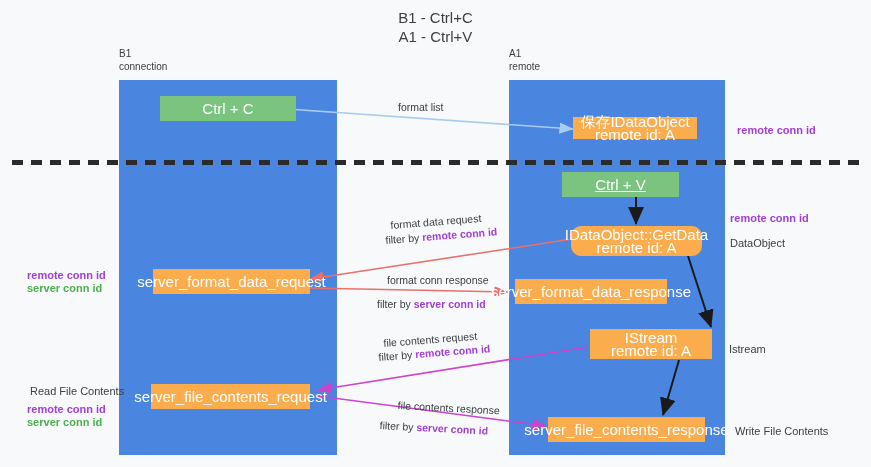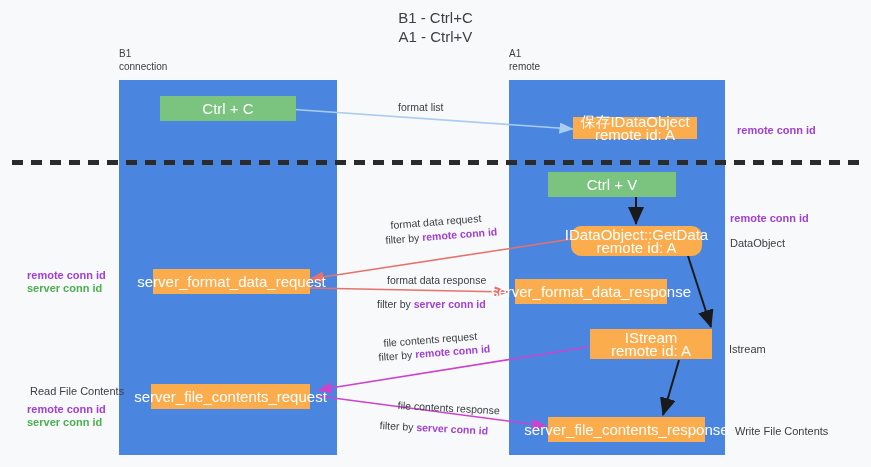--- a/index.html
+++ b/index.html
@@ -150,21 +150,21 @@
 
   <div class="box green" style="left:160px; top:96px; width:136px; height:25px;">
     <span>Ctrl + C</span>
   </div>
 
   <div class="box orange" style="left:573px; top:117px; width:124px; height:22px;">
     <span>保存IDataObject</span>
     <span>remote id: A</span>
   </div>
 
-  <div class="box green" style="left:548px; top:172px; width:128px; height:25px;">
+  <div class="box green" style="left:562px; top:172px; width:117px; height:25px;text-decoration:underline;">
     <span>Ctrl + V</span>
   </div>
 
   <div class="box orange" style="left:571px; top:226px; width:131px; height:30px;border-radius:10px;">
     <span>IDataObject::GetData</span>
     <span>remote id: A</span>
   </div>
 
   <div class="box orange" style="left:515px; top:279px; width:152px; height:25px;">
     <span>server_format_data_response</span>
@@ -188,21 +188,21 @@
   </div>
 
   <div class="flowlbl" style="left:398px; top:101px;">format list</div>
 
   <div class="flowlbl" style="left:390px; top:219px; transform:rotate(-4.5deg); transform-origin:left top;">format data request</div>
   <div class="flowlbl" style="left:385px; top:234px; transform:rotate(-4.5deg); transform-origin:left top;">
     <span>filter by</span>
     <span class="purple">remote conn id</span>
   </div>
 
-  <div class="flowlbl" style="left:387px; top:274px;">format data response</div>
+  <div class="flowlbl" style="left:387px; top:274px;">format conn response</div>
   <div class="flowlbl" style="left:377px; top:298px;">
     <span>filter by</span>
     <span class="purple">server conn id</span>
   </div>
 
   <div class="flowlbl" style="left:383px; top:337px; transform:rotate(-4.5deg); transform-origin:left top;">file contents request</div>
   <div class="flowlbl" style="left:378px; top:351px; transform:rotate(-4.5deg); transform-origin:left top;">
     <span>filter by</span>
     <span class="purple">remote conn id</span>
   </div>

